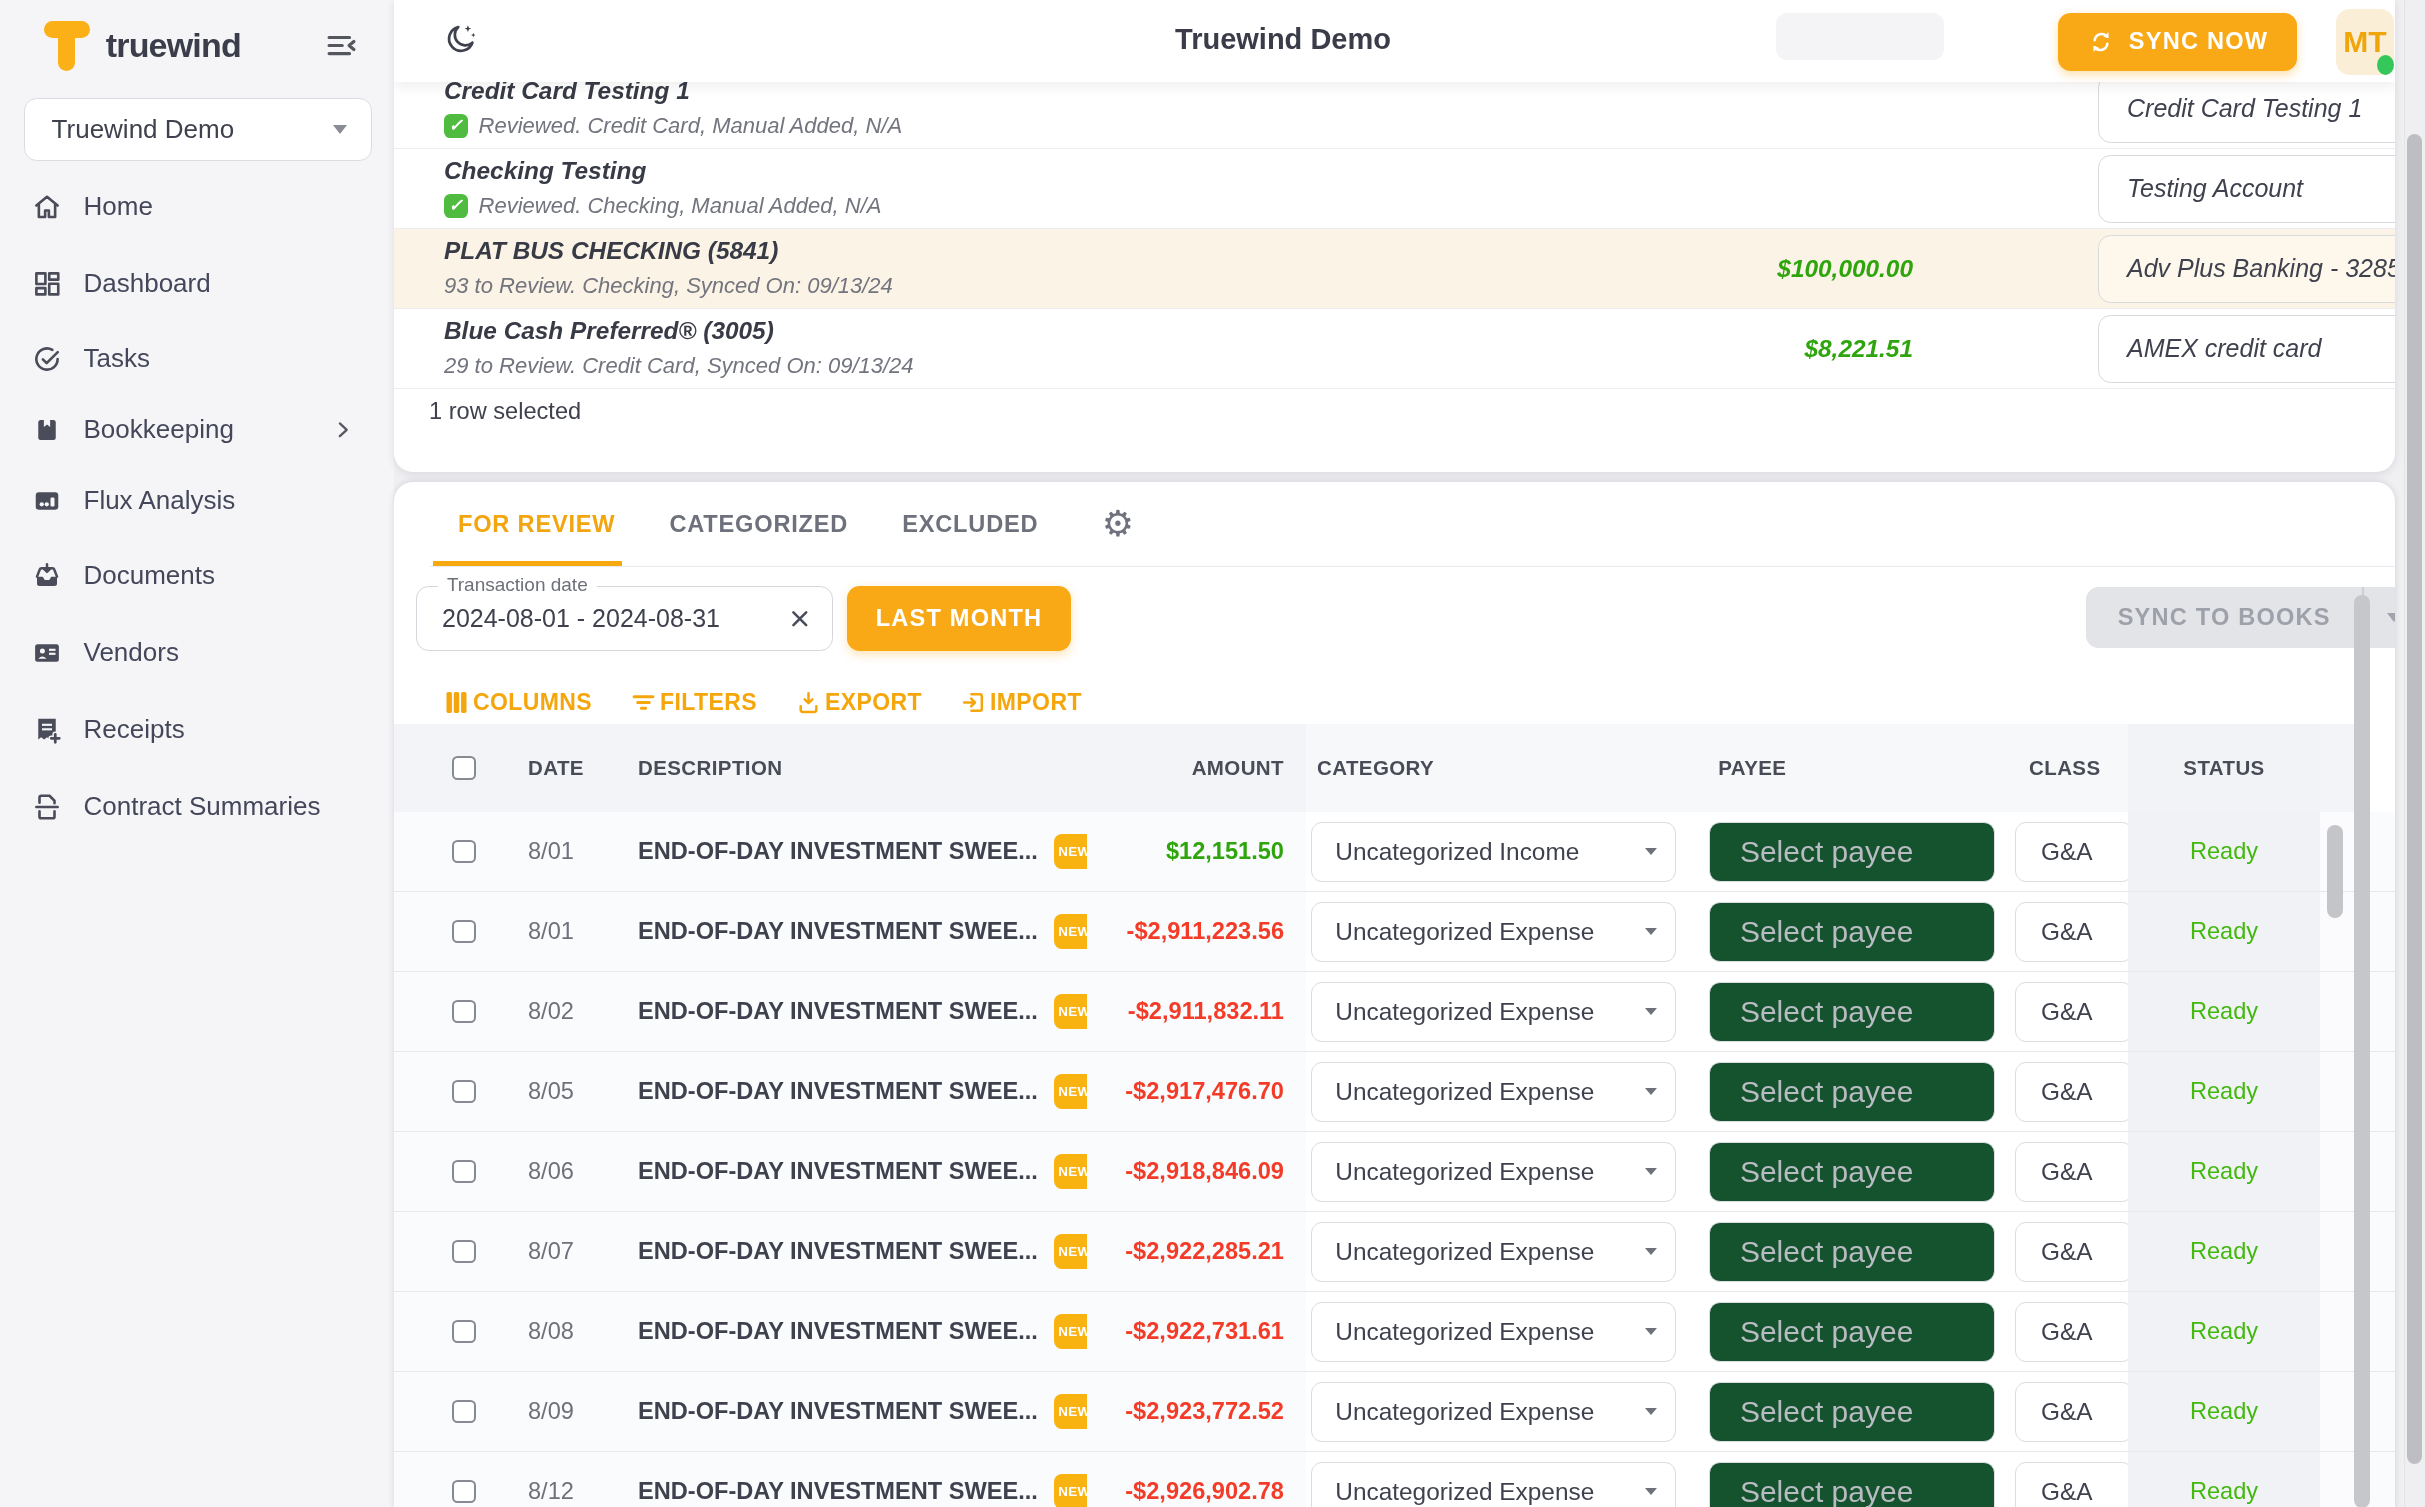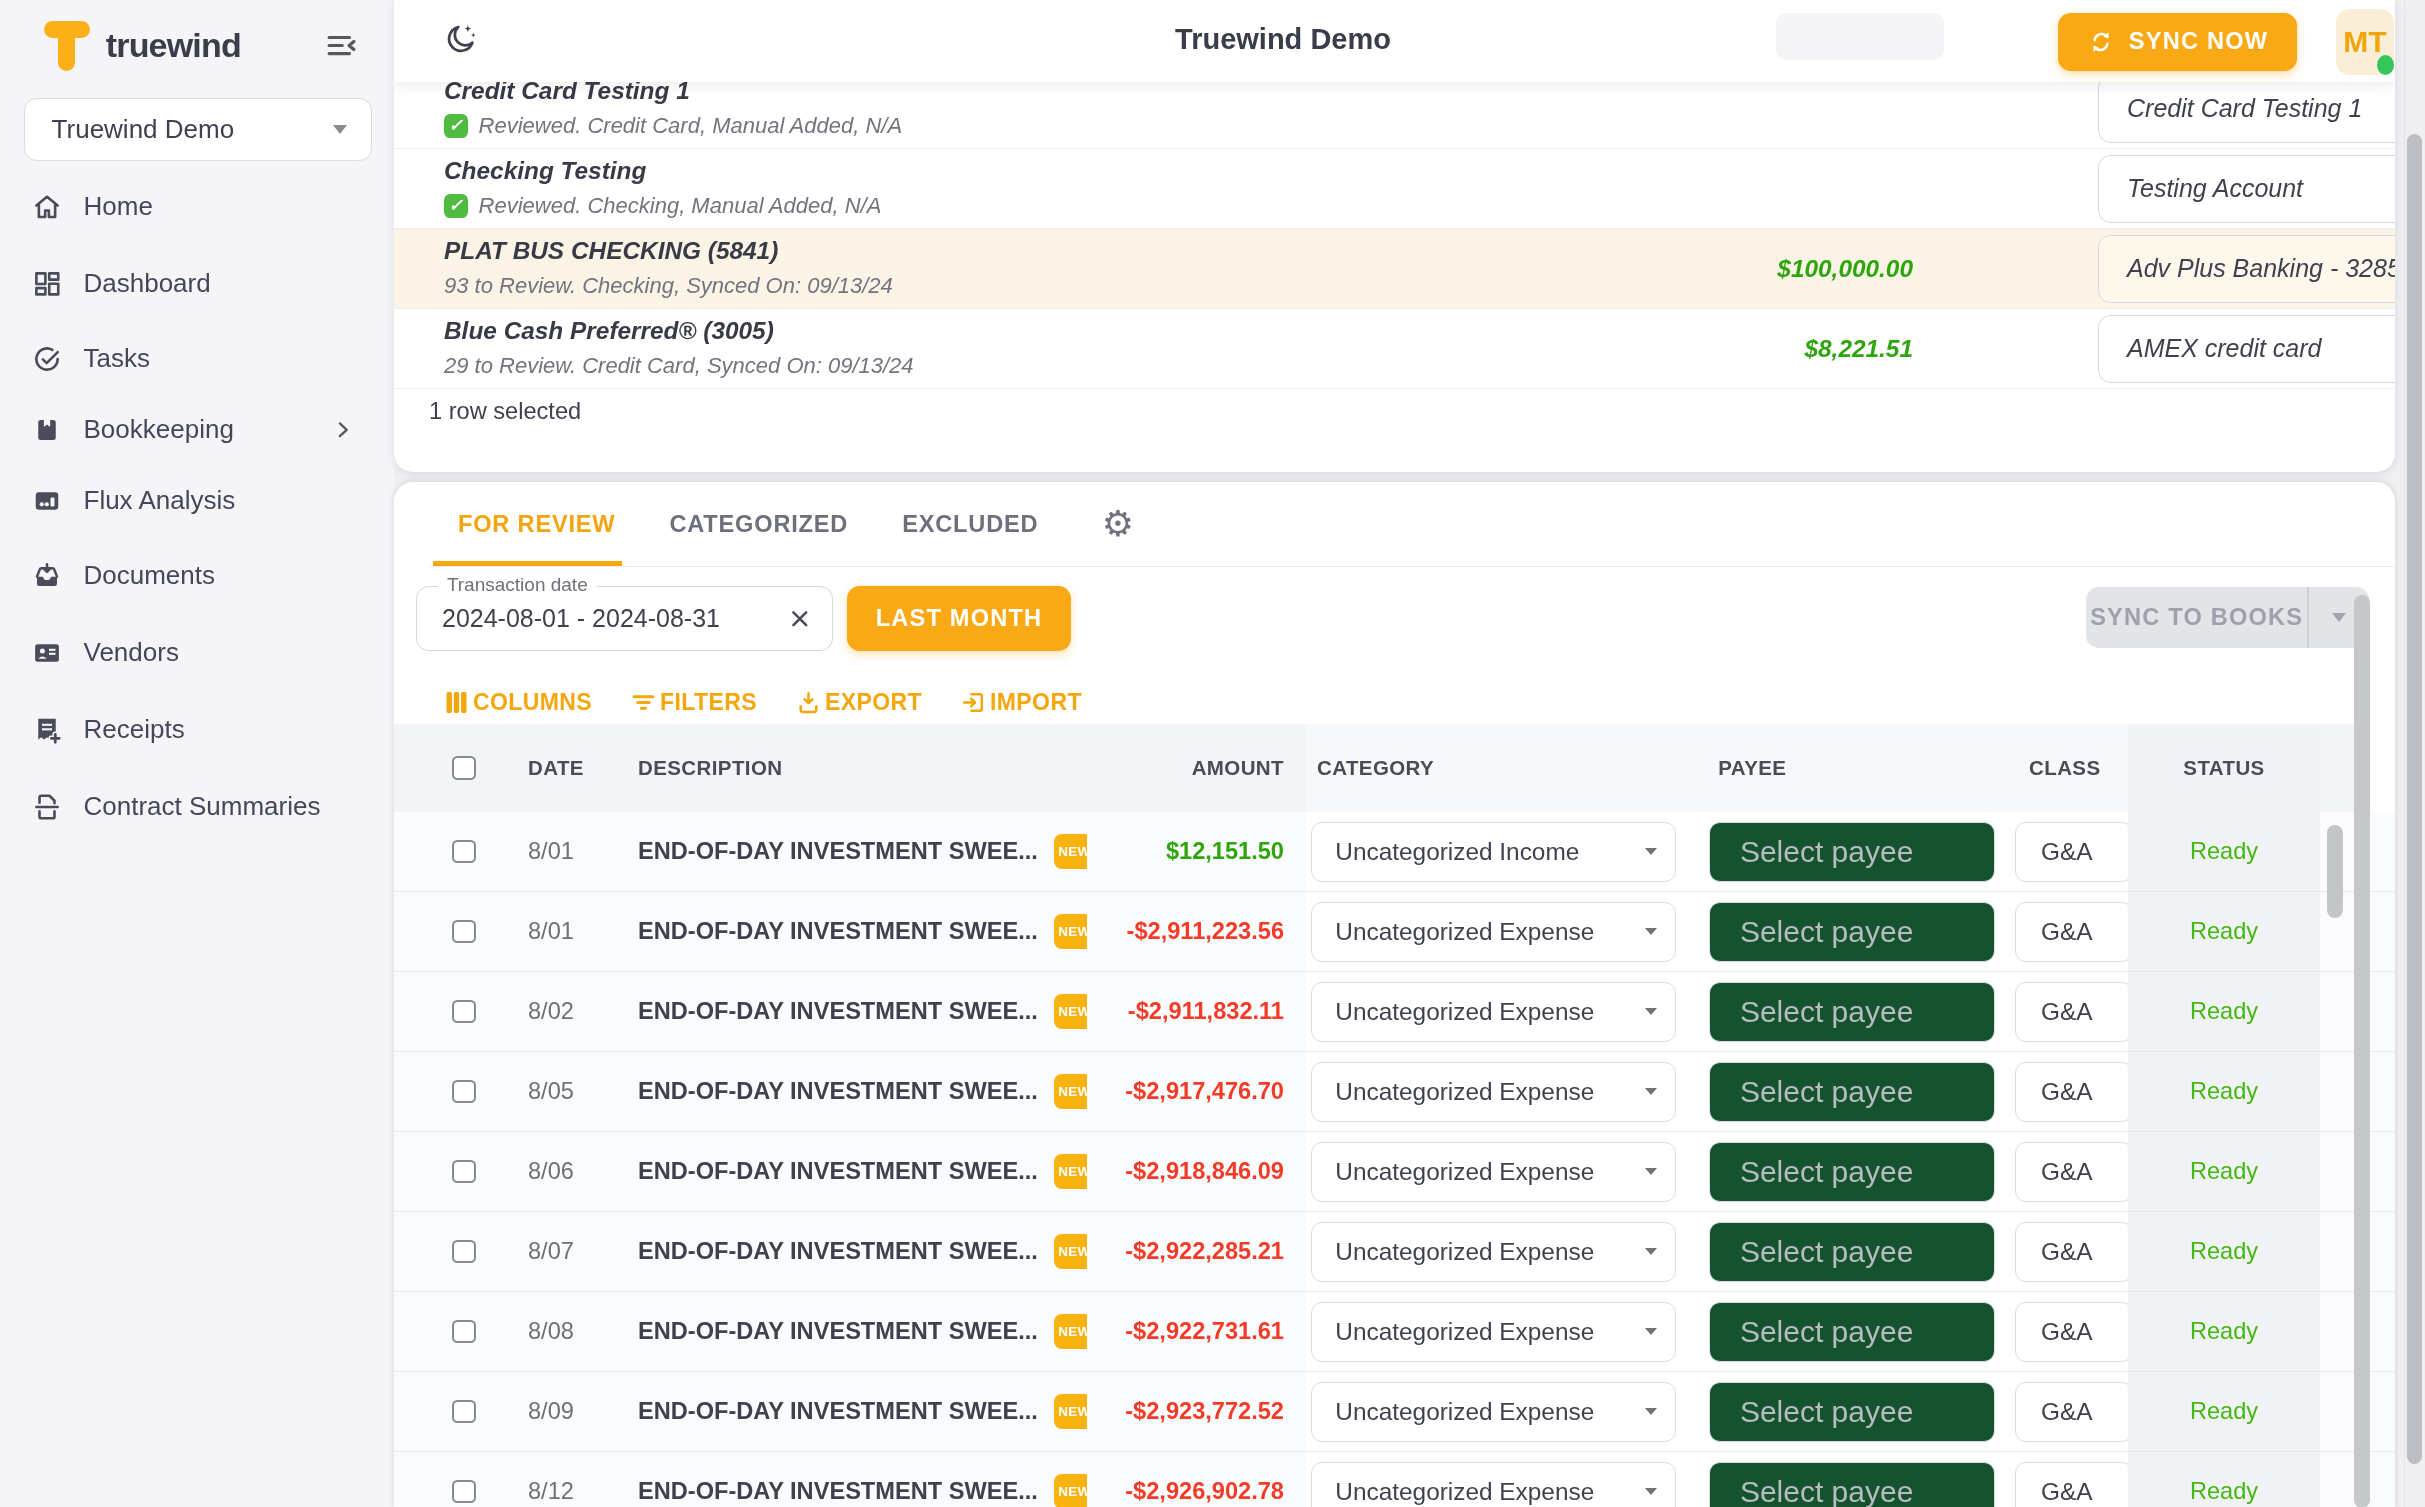--- a/index.html
+++ b/index.html
@@ -74,21 +74,21 @@
   .gear-btn { margin-left:9.4px; font-size:36px; color:#70737E; line-height:1; cursor:pointer; font-family:"DejaVu Sans", sans-serif; }
 
   .datefield { position:absolute; left:22px; top:104px; width:417px; height:65px; border:1.6px solid #D5D6DB; border-radius:12.6px;
     display:flex; align-items:center; padding:0 20.5px 0 25px; background:#fff; }
   .datefield-label { position:absolute; top:-12.6px; left:20.5px; background:#fff; padding:0 9.4px; font-size:19px; color:#6E707A; }
   .datefield-value { font-size:25px; color:#3F424E; font-weight:500; white-space:nowrap; }
   .datefield-clear { margin-left:auto; cursor:pointer; }
   .lastmonth { position:absolute; left:453px; top:104px; width:224px; height:65px; background:#F9A916; border-radius:12.6px;
     color:#fff; font-size:23.6px; font-weight:700; letter-spacing:1.2px; display:flex; align-items:center; justify-content:center;
     box-shadow:0 3.1px 9.4px rgba(249,169,22,.30); cursor:pointer; }
-  .synctobooks { position:absolute; left:1692px; top:105px; width:283px; height:61px; background:#E3E4E8; border-radius:12.6px;
+  .synctobooks { position:absolute; left:1692px; top:105px; width:338px; height:61px; background:#E3E4E8; border-radius:12.6px;
     display:flex; align-items:center; color:#9FA1AA; overflow:hidden; }
   .stb-label { flex:1; text-align:center; font-size:23.6px; font-weight:600; letter-spacing:1.2px; }
   .stb-divider { width:1.6px; height:100%; background:#CDCFD5; }
   .stb-arrow { width:60px; display:flex; align-items:center; justify-content:center; }
   .stb-arrow .tri-down { border-top-color:#A2A4AD; }
 
   .toolbar { position:absolute; left:0; top:197px; height:47px; display:flex; align-items:center; padding-left:50px; gap:39px; }
   .tbtn { display:flex; align-items:center; gap:4px; color:#F5A60D; font-size:23px; font-weight:600; letter-spacing:0.4px; cursor:pointer; }
 
   .table { position:absolute; left:0; top:242px; right:0; }

